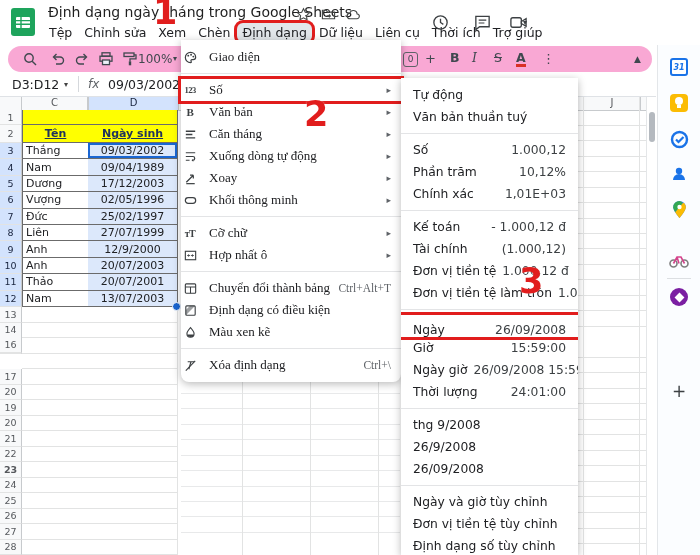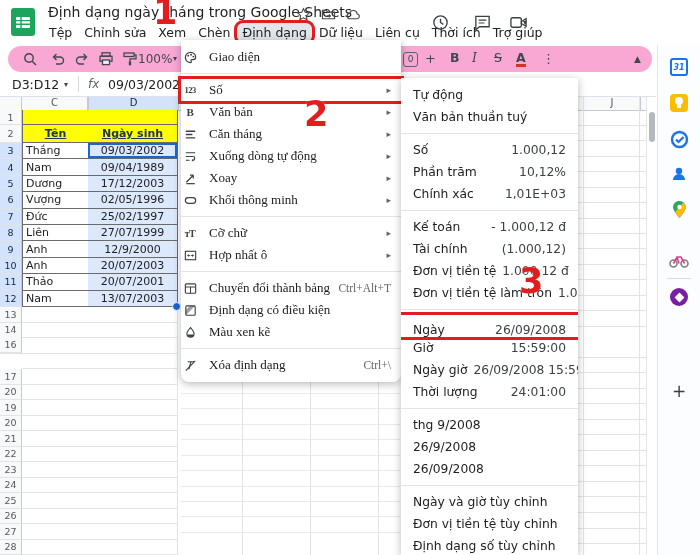--- a/index.html
+++ b/index.html
@@ -124,21 +124,21 @@
         <div class="row-h" style="top: 211px; height: 14.5px;">13</div>
         <div class="row-h" style="top: 226.5px; height: 14.5px;">14</div>
         <div class="row-h" style="top: 242px; height: 14.5px;">15</div>
         <div class="row-h" style="top: 241px; height: 14.5px;">16</div>
         <div class="row-h" style="top: 273px; height: 14.5px;">17</div>
         <div class="row-h" style="top: 288.5px; height: 14.5px;">20</div>
         <div class="row-h" style="top: 304px; height: 14.5px;">19</div>
         <div class="row-h" style="top: 319.5px; height: 14.5px;">20</div>
         <div class="row-h" style="top: 335px; height: 14.5px;">21</div>
         <div class="row-h" style="top: 350.5px; height: 14.5px;">22</div>
-        <div class="row-h" style="top: 366px; height: 14.5px;">23</div>
+        <div class="row-h" style="top: 366px; height: 14.5px; font-weight: bold;">23</div>
         <div class="row-h" style="top: 381.5px; height: 14.5px;">24</div>
         <div class="row-h" style="top: 397px; height: 14.5px;">25</div>
         <div class="row-h" style="top: 412.5px; height: 14.5px;">26</div>
         <div class="row-h" style="top: 428px; height: 14.5px;">27</div>
         <div class="row-h" style="top: 443.5px; height: 14.5px;">28</div>
       </div>
     <div id="cells">
         <div class="cell c-col tbl yellow" style="top: 14px; height: 14px;"></div>
         <div class="cell d-col tbl yellow" style="top: 14px; height: 14px;"></div>
         <div class="cell c-col tbl yellow th" style="top: 29px; height: 17px;">Tên</div>

